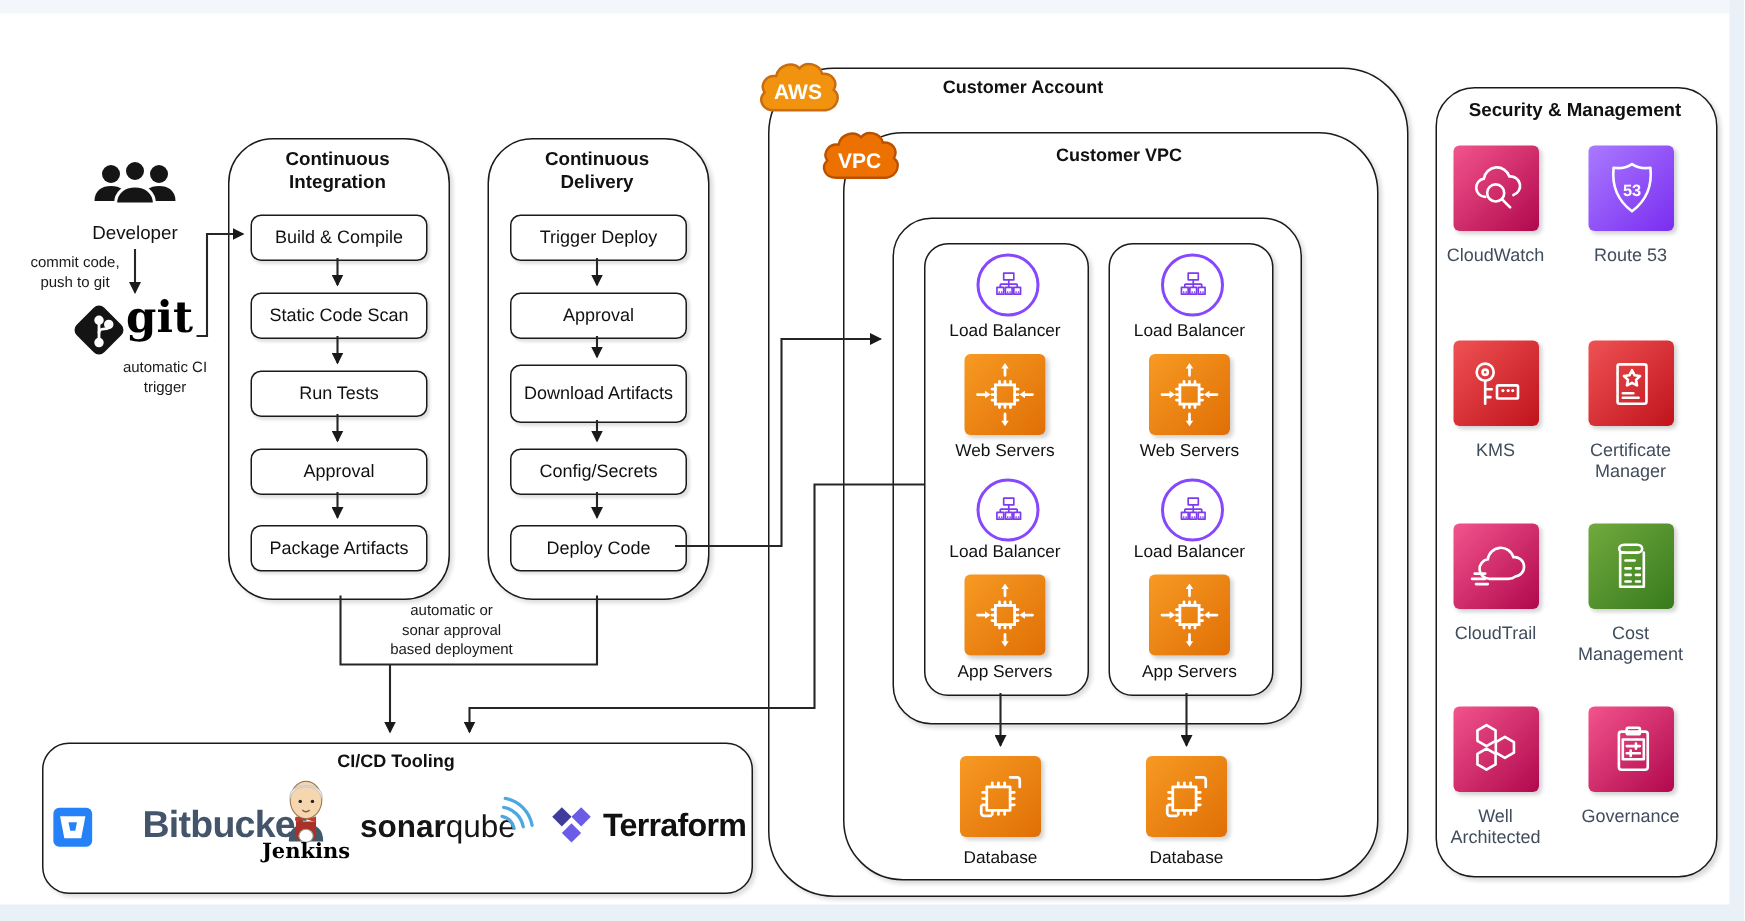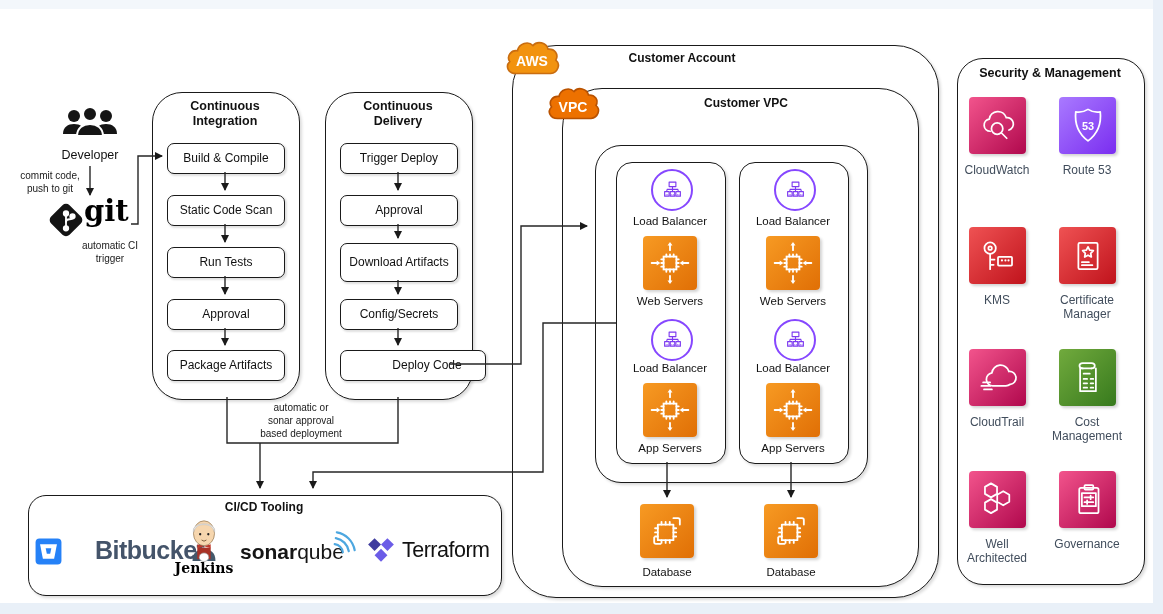--- a/index.html
+++ b/index.html
@@ -24,21 +24,21 @@
   .grad-green{background:linear-gradient(135deg,#71aa3d 0%,#377a1d 100%);}
   .grad-orange{background:linear-gradient(135deg,#f79a23 0%,#e06f05 100%);}
   .sq54{position:absolute;width:54px;height:54px;border-radius:4px;display:flex;align-items:center;justify-content:center;
         box-shadow:2px 2px 3px rgba(0,0,0,.18);}
   .lb-circle{position:absolute;width:38px;height:38px;border-radius:50%;background:#fff;border:2.4px solid #8647ff;
              display:flex;align-items:center;justify-content:center;}
   .badge{position:absolute;z-index:46;}
   .badge-text{position:absolute;width:100%;text-align:center;color:#fff;font-weight:bold;font-size:14px;}
   #connectors{position:absolute;left:0;top:0;z-index:40;pointer-events:none;}
   .git-diamond{position:absolute;width:26px;height:26px;background:#141414;border-radius:5px;transform:rotate(45deg);}
-  .logo-text{position:absolute;font-weight:normal;color:#111;}
+  .logo-text{position:absolute;font-weight:bold;color:#111;}
 </style>
 </head>
 <body>
 
 <div id="canvas">
 
   <div class="strip" style="left:0;top:0;width:1163px;height:9px;opacity:.55;"></div>
   <div class="strip" style="left:1153px;top:0;width:10px;height:614px;"></div>
   <div class="strip" style="left:0;top:603px;width:1163px;height:11px;"></div>
 
@@ -91,21 +91,21 @@
 
   <div class="frame" style="left:325px;top:92px;width:146px;height:306px;border-radius:30px;"></div>
   <div class="title abs" style="left:325px;top:99px;width:146px;">
     <div>Continuous</div>
       <div>Delivery</div>
   </div>
   <div class="step" style="left:340px;top:143px;">Trigger Deploy</div>
   <div class="step" style="left:340px;top:195px;">Approval</div>
   <div class="step" style="left:340px;top:299px;">Config/Secrets</div>
   <div class="step" style="left:340px;top:243px;height:37px;">Download Artifacts</div>
-  <div class="step" style="left:340px;top:350px;padding-left:28px;">Deploy Code</div>
+  <div class="step" style="left:340px;top:350px;">Deploy Code</div>
 
   <div class="note" style="left:240px;top:401px;width:122px;">
     <div>automatic or</div>
       <div>sonar approval</div>
       <div>based deployment</div>
   </div>
 
   <div class="frame" style="left:28px;top:495px;width:472px;height:99px;border-radius:18px;"></div>
   <div class="title abs" style="left:184px;top:500px;width:160px;font-size:12px;">CI/CD Tooling</div>
 

